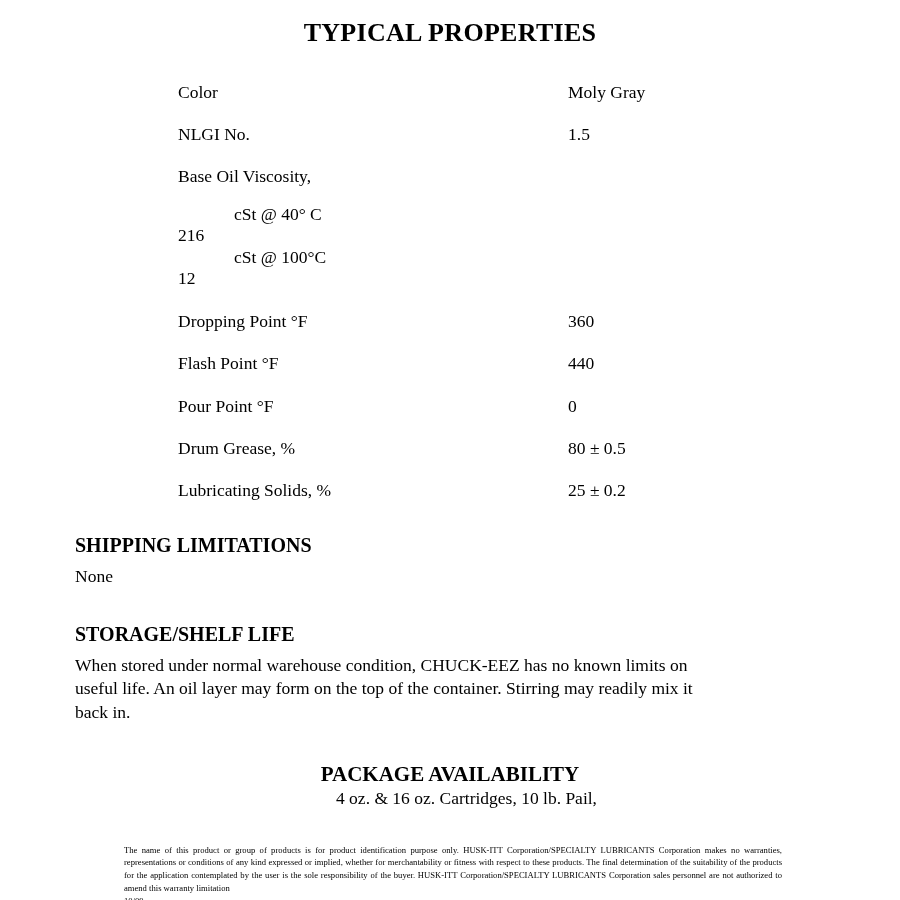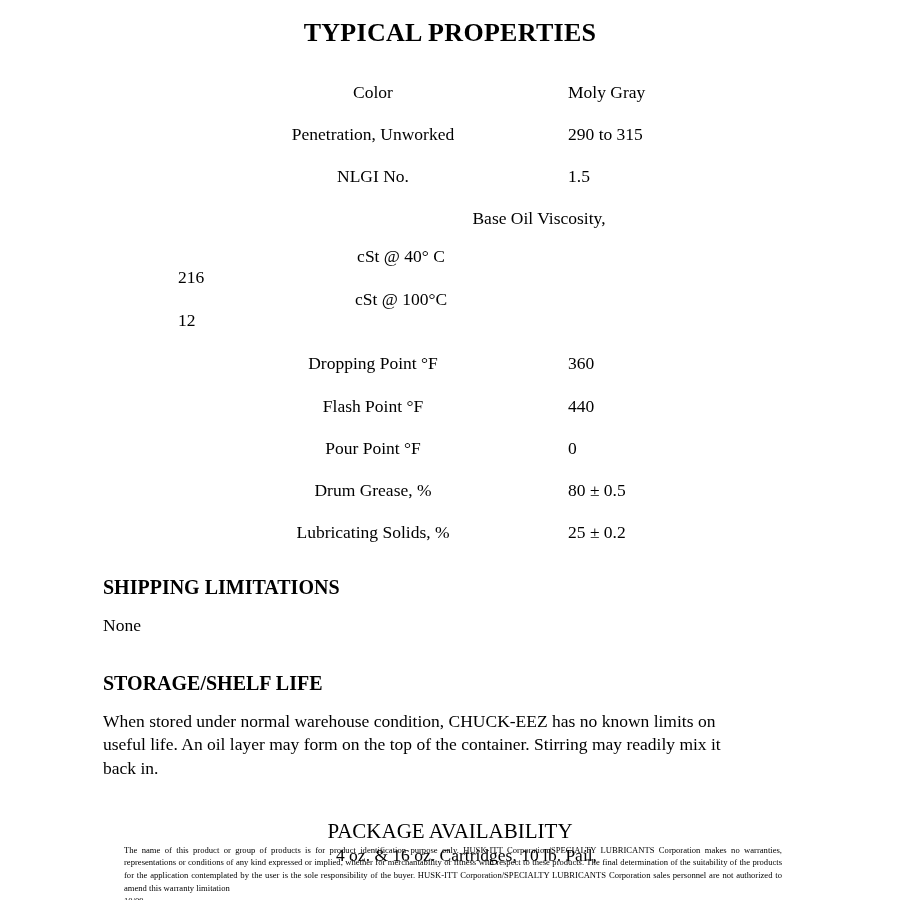--- a/index.html
+++ b/index.html
@@ -26,21 +26,20 @@
     text-align: center;
     font-weight: bold;
     font-size: 26px;
     letter-spacing: 0.3px;
     margin: 18px 0 0 0;
   }
 
   .props {
     margin: 34px 0 0 0;
     padding: 0 0 0 178px;
-    text-align: center;
   }
   .prop-row {
     display: flex;
     align-items: baseline;
     margin-bottom: 22px;
   }
   .prop-label {
     width: 390px;
     font-size: 17.5px;
     line-height: 1.15;
@@ -67,42 +66,42 @@
     width: 390px;
     font-size: 17.5px;
     padding-left: 56px;
     box-sizing: border-box;
   }
   .visc-value {
     font-size: 17.5px;
   }
 
   .section {
-    padding-left: 103px;
+    padding-left: 75px;
   }
   .section-head {
     font-weight: bold;
     font-size: 20px;
     margin: 34px 0 0 0;
   }
   .section-body {
     font-size: 17.5px;
-    margin-top: 15px;
+    margin-top: 8px;
     line-height: 1.35;
   }
   .section-body.wide {
     width: 620px;
   }
 
   .package {
     margin-top: 38px;
     text-align: center;
   }
   .package-title {
-    font-weight: normal;
+    font-weight: bold;
     font-size: 21px;
   }
   .package-line {
     font-size: 17.5px;
     line-height: 1.3;
     padding-left: 33px;
   }
 
   .disclaimer {
     position: absolute;
@@ -124,24 +123,20 @@
 
   <div class="doc-title">TYPICAL PROPERTIES</div>
 
   <div class="props">
 
     <div class="prop-row">
       <div class="prop-label">Color</div>
       <div class="prop-value">Moly Gray</div>
     </div>
 
-    <div class="prop-row">
-      <div class="prop-label">Penetration, Unworked</div>
-      <div class="prop-value">290 to 315</div>
-    </div>
 
     <div class="prop-row">
       <div class="prop-label">NLGI No.</div>
       <div class="prop-value">1.5</div>
     </div>
 
     <div class="visc-block">
       <div class="visc-head">Base Oil Viscosity,</div>
       <div class="visc-row">
         <div class="visc-label">cSt @ 40° C</div>

